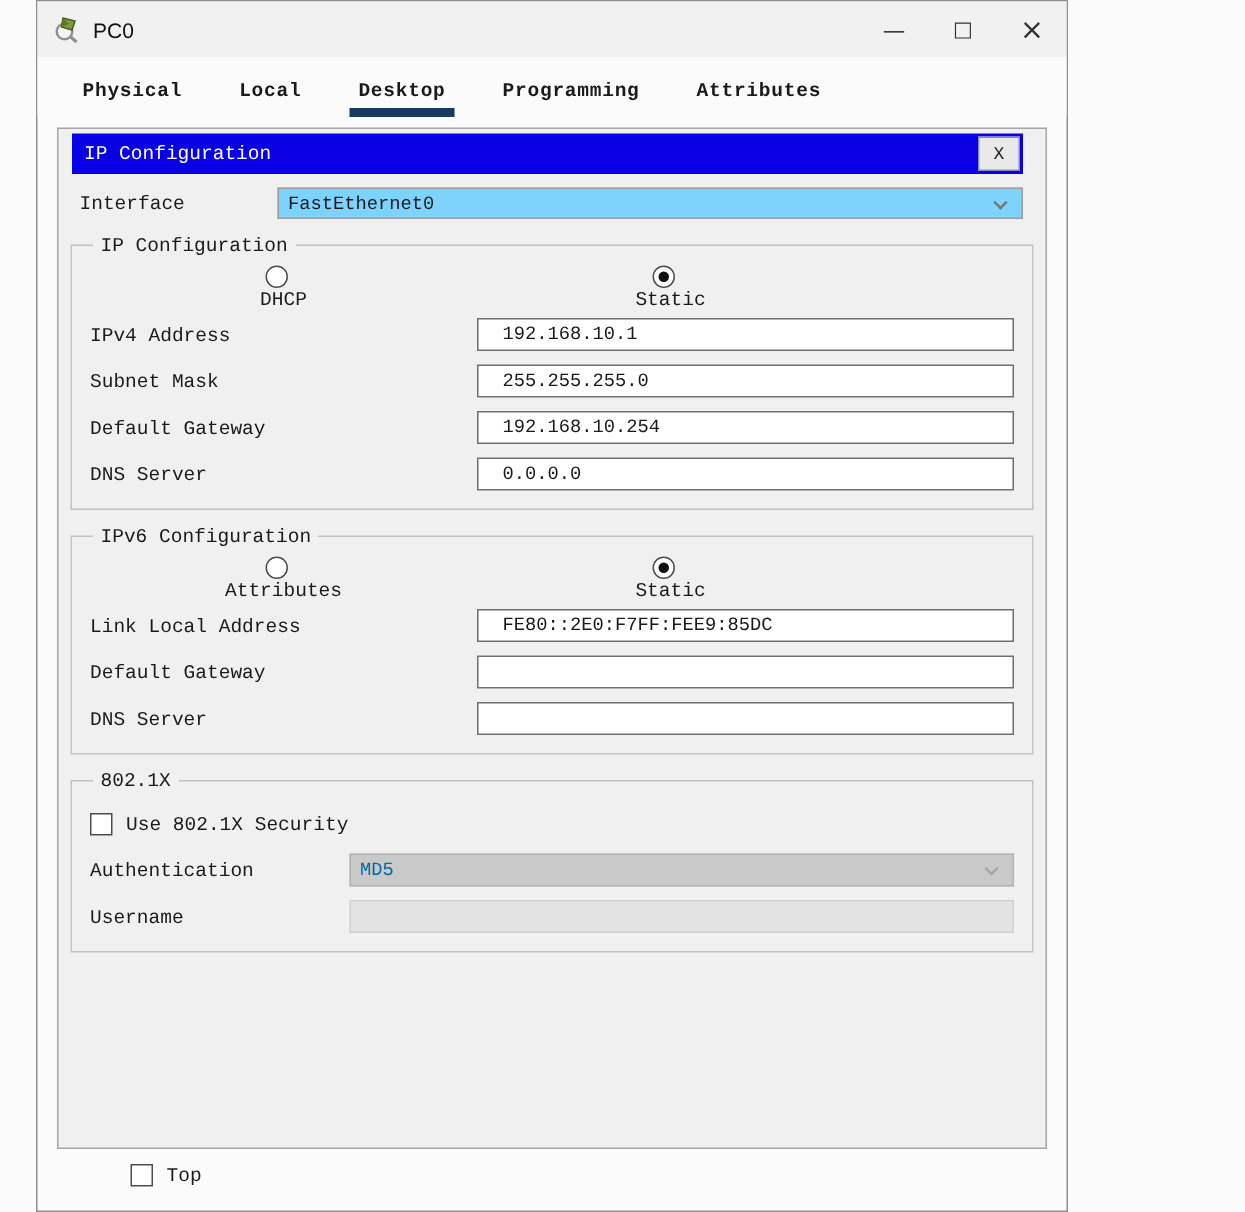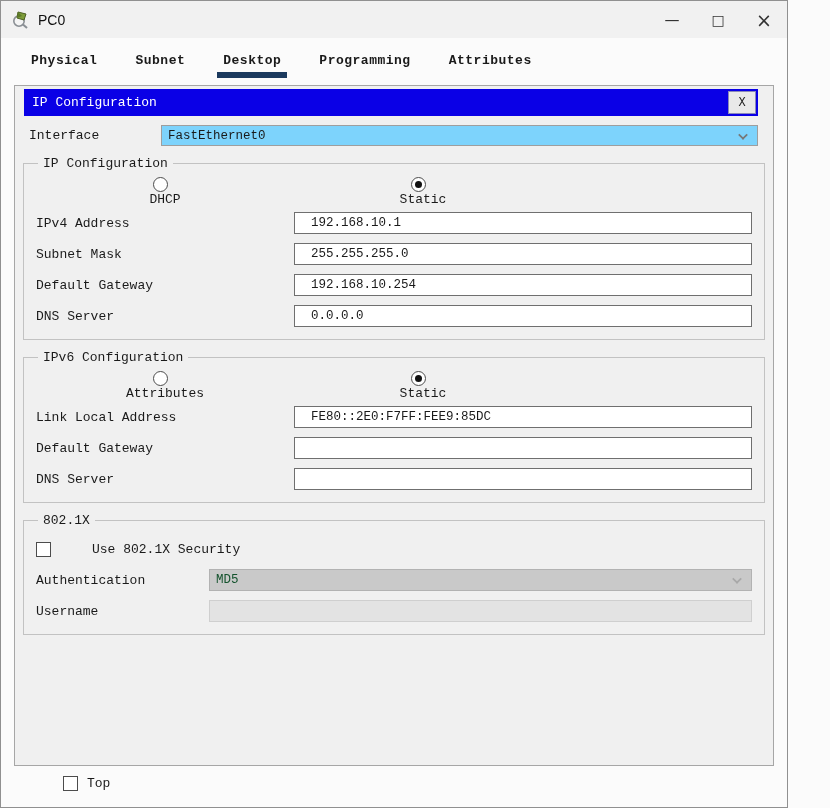--- a/index.html
+++ b/index.html
@@ -5,23 +5,24 @@
   * { box-sizing: border-box; margin: 0; padding: 0; }
   html,body { width: 830px; height: 808px; }
   body {
     font-family: "Liberation Mono", "DejaVu Sans Mono", monospace;
     background: #fbfbfb;
     color: #1a1a1a;
     overflow: hidden;
   }
   #window {
     position: relative;
-    width: 788px; height: 808px;
+    width: 688px; height: 808px;
     border: 1px solid #909090;
     background: #fbfbfb;
+    margin-left: 24px;
   }
   
   .titlebar {
     height: 37px;
     background: #f1f1f1;
     display: flex; align-items: center;
     padding-left: 10px;
   }
   .app-icon { width: 20px; height: 20px; display: inline-block; }
   .win-title {
@@ -134,29 +135,29 @@
   }
   .tfield:disabled {
     background: #e3e3e3;
     border-color: #cfcfcf;
   }
   .slash { width: 20px; text-align: center; font-size: 13px; color: #555; }
   .prefix-field { flex: none; width: 95px; }
   .dropdown.disabled {
     background: #c9c9c9;
     border-color: #b2b2b2;
-    color: #14532d;
+    color: #0369a1;
     height: 22px;
   }
   .checkbox {
     width: 15px; height: 15px; flex: none;
     border: 1px solid #4c4c4c;
     background: #fff; margin-right: 9px;
   }
-  .check-row { display: flex; align-items: center; margin-top: 8px; height: 22px; gap: 32px; }
+  .check-row { display: flex; align-items: center; margin-top: 8px; height: 22px; }
   .check-lbl { font-size: 13px; }
   
   .footer {
     display: flex; 
     margin: 10px 0 0 14px;
     padding-left: 48px;
   }
 </style>
 </head>
 <body>
@@ -177,21 +178,21 @@
       <span class="win-btn">—</span>
       <span class="win-btn">
           <span class="max-glyph">□</span>
         </span>
       <span class="win-btn close">×</span>
     </div>
   </div>
 
   <div class="tabbar">
     <span class="tab">Physical</span>
-    <span class="tab">Subnet</span>
+    <span class="tab">Local</span>
     <span class="tab active">Desktop</span>
     <span class="tab">Programming</span>
     <span class="tab">Attributes</span>
   </div>
 
   <div class="panel">
 
     <div class="dialog-header">
       <span>IP Configuration</span>
       <span class="dialog-close">X</span>

